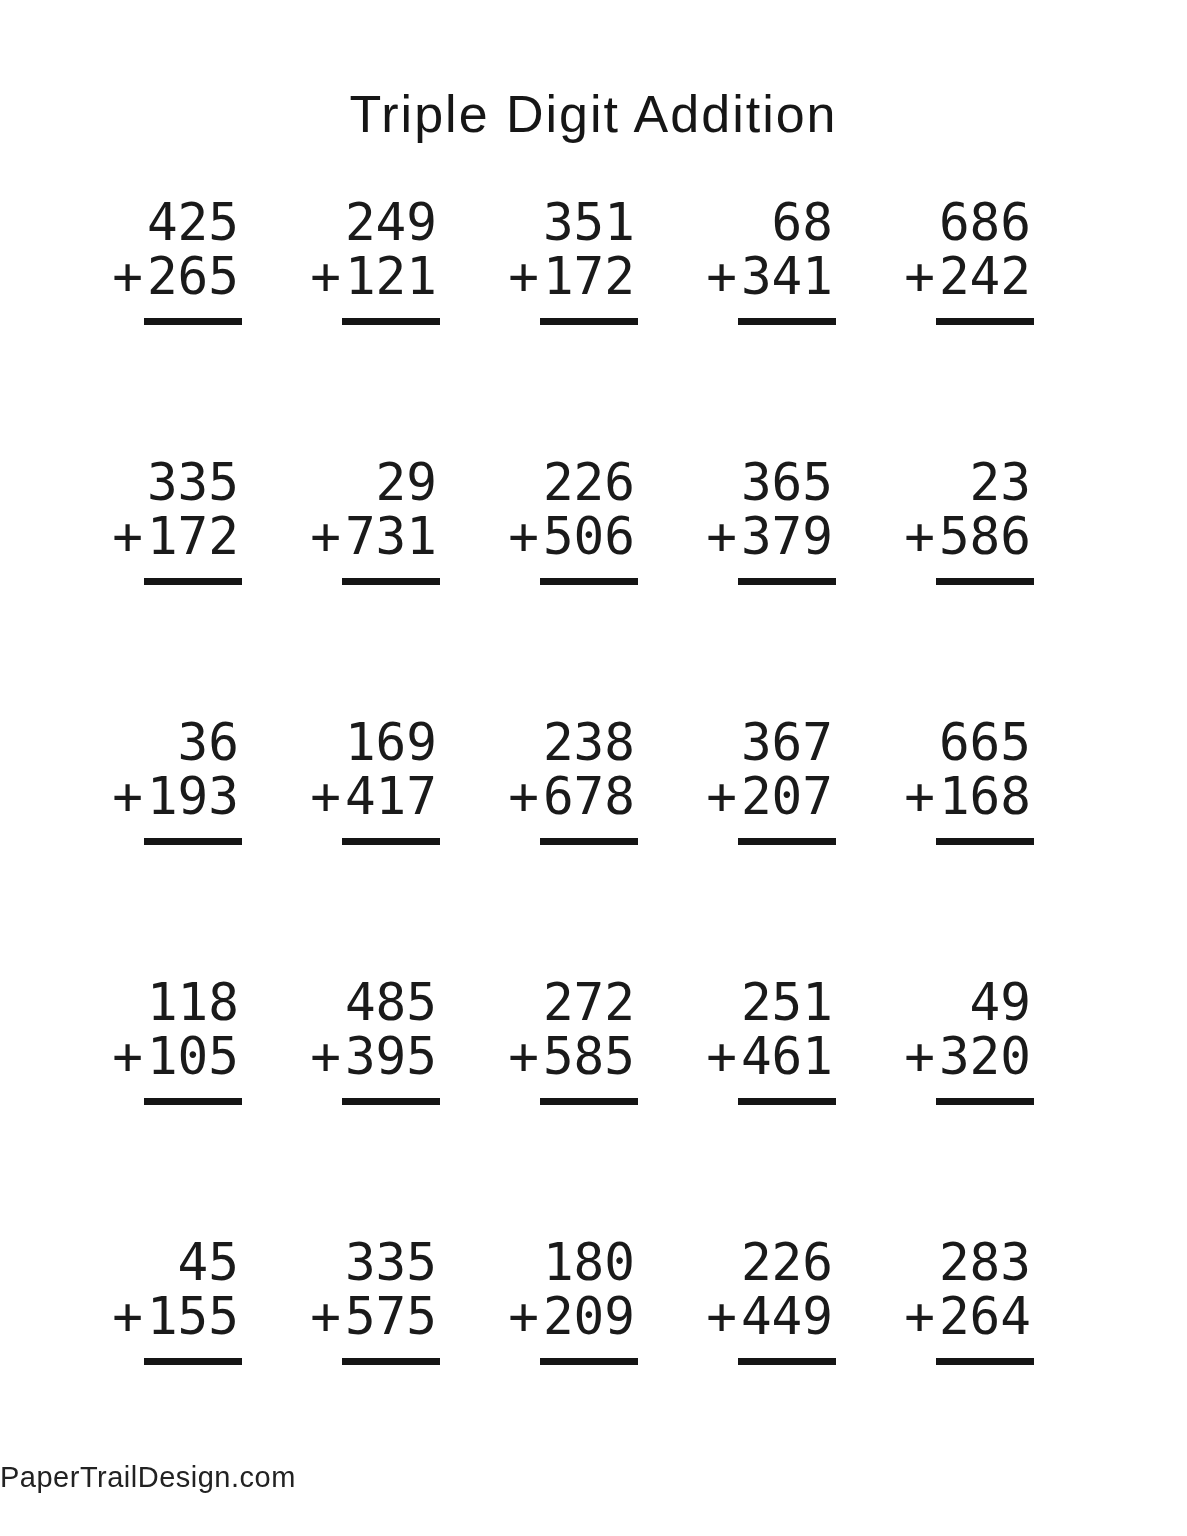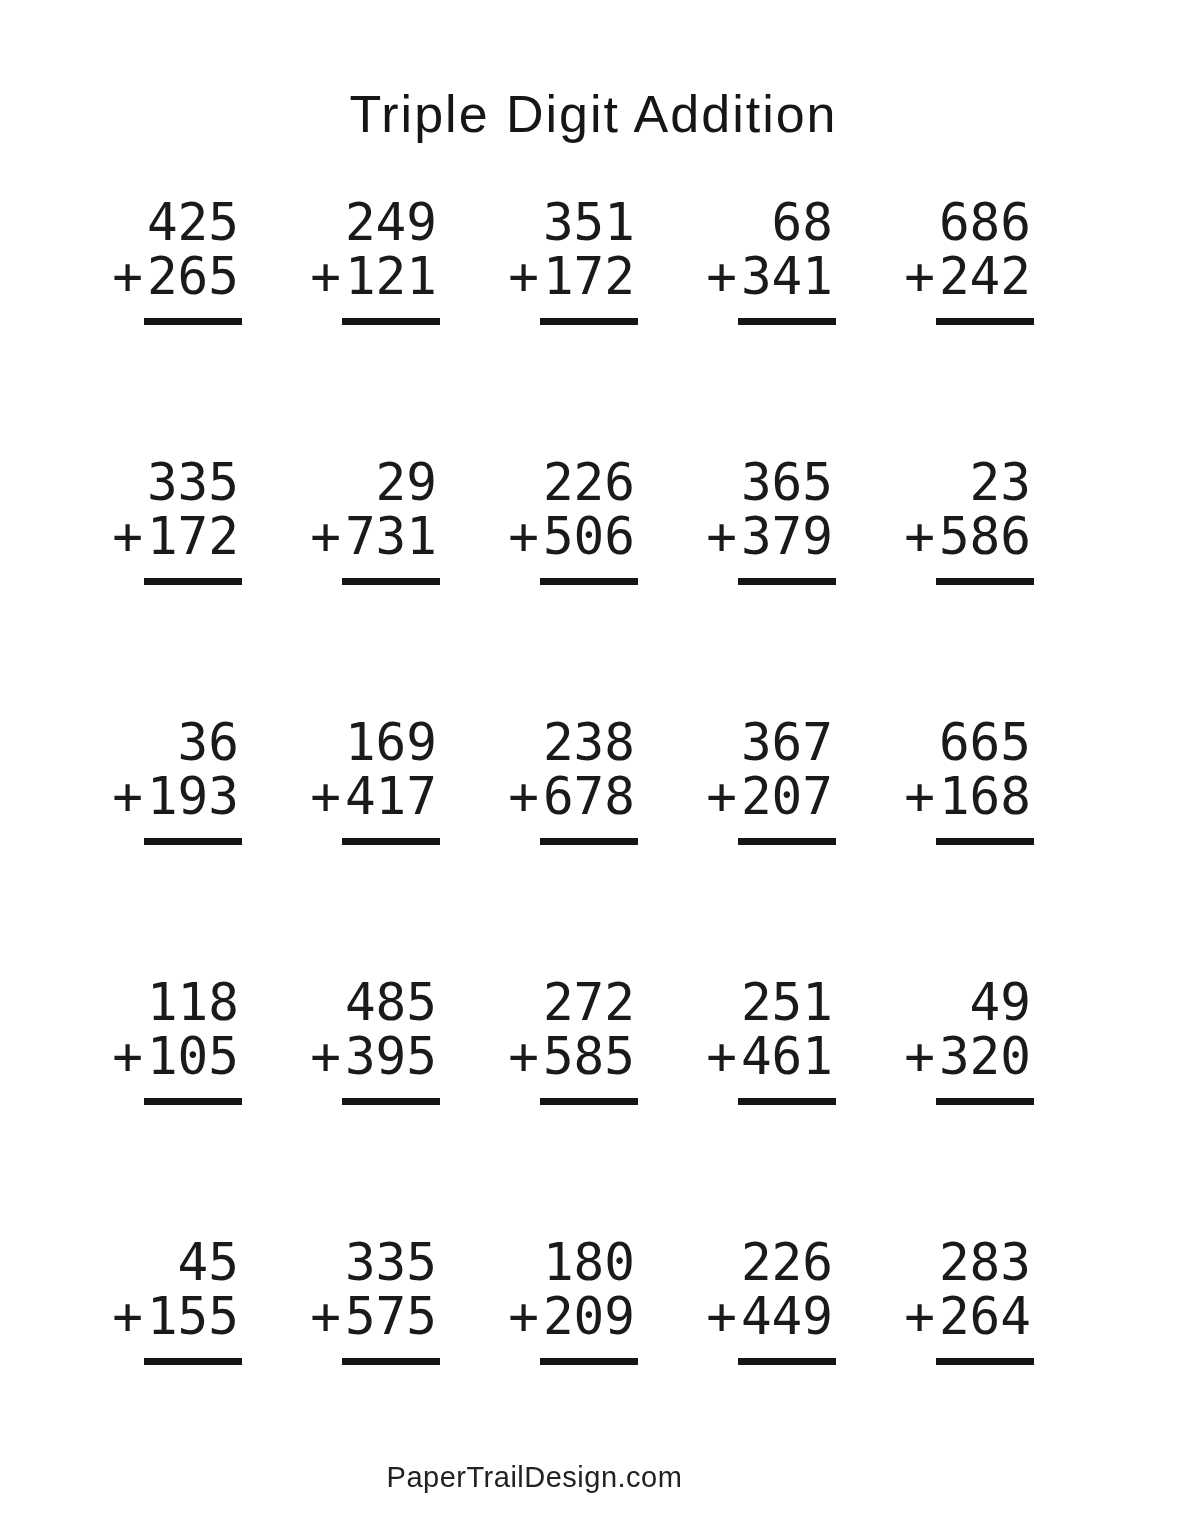--- a/index.html
+++ b/index.html
@@ -54,21 +54,21 @@
   }
   .addend {
     border-bottom: 7px solid #151515;
     padding: 0 3px 15px 3px;
   }
   .plus {
     margin-right: 1px;
   }
   .footer {
     margin-top: 96px;
-    text-align: center;
+    text-align: left;
     padding-right: 118px;
     font-size: 29px;
     letter-spacing: 0.5px;
     color: #222222;
     font-family: "Liberation Sans", sans-serif;
   }
 </style>
 </head>
 <body>
 

